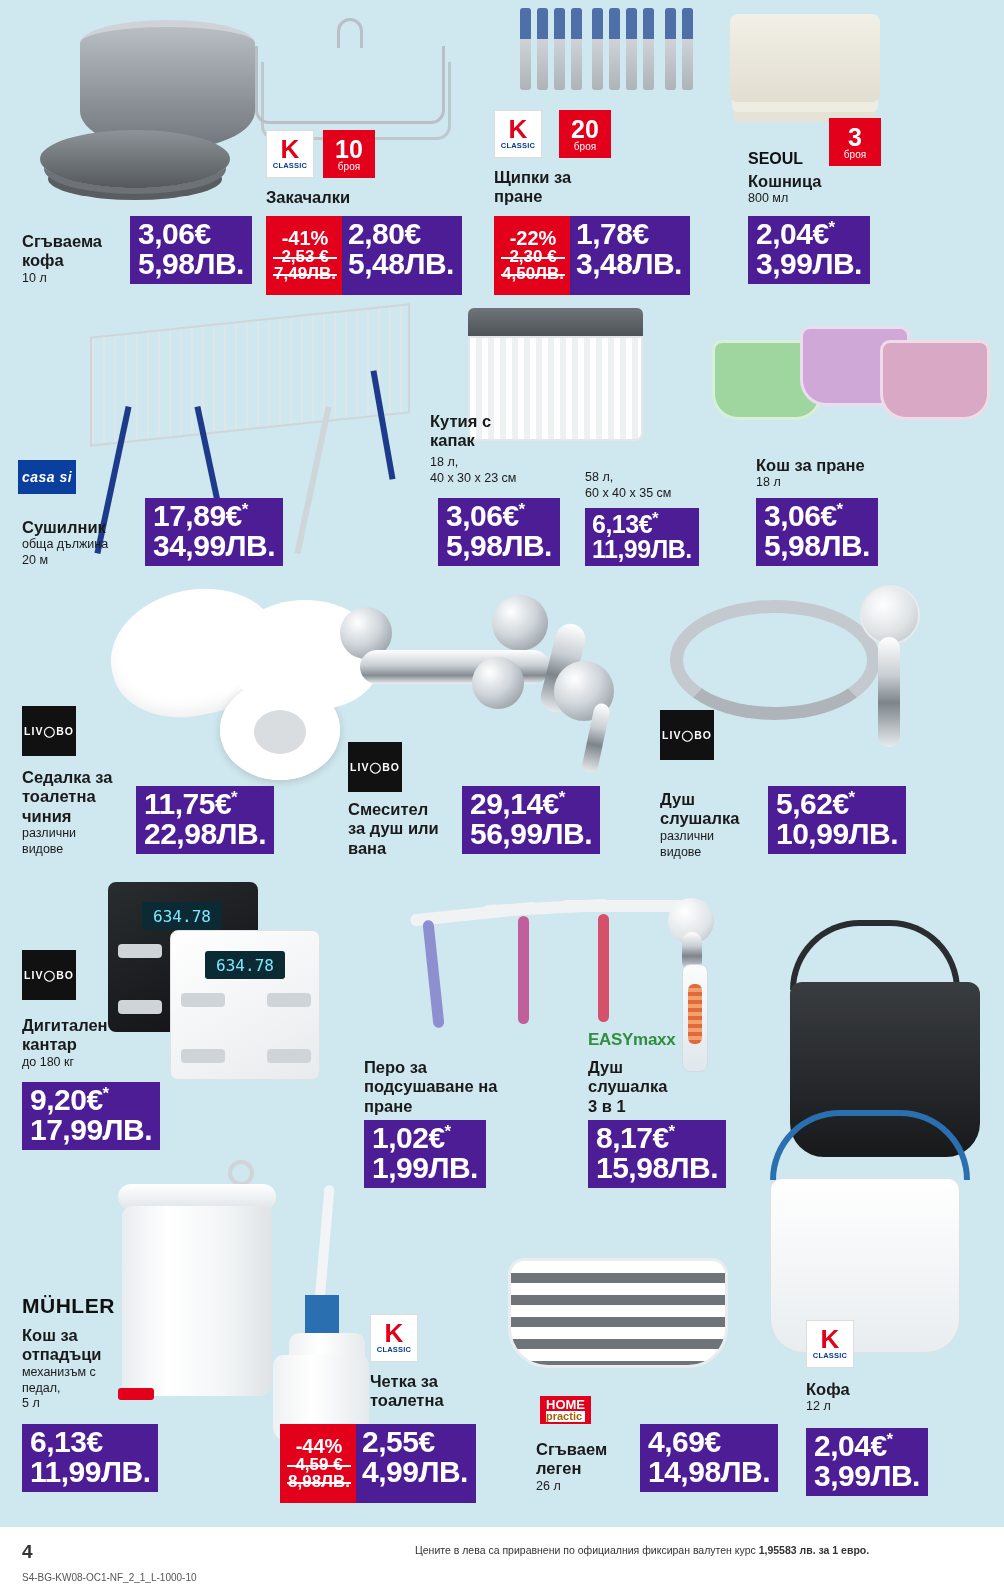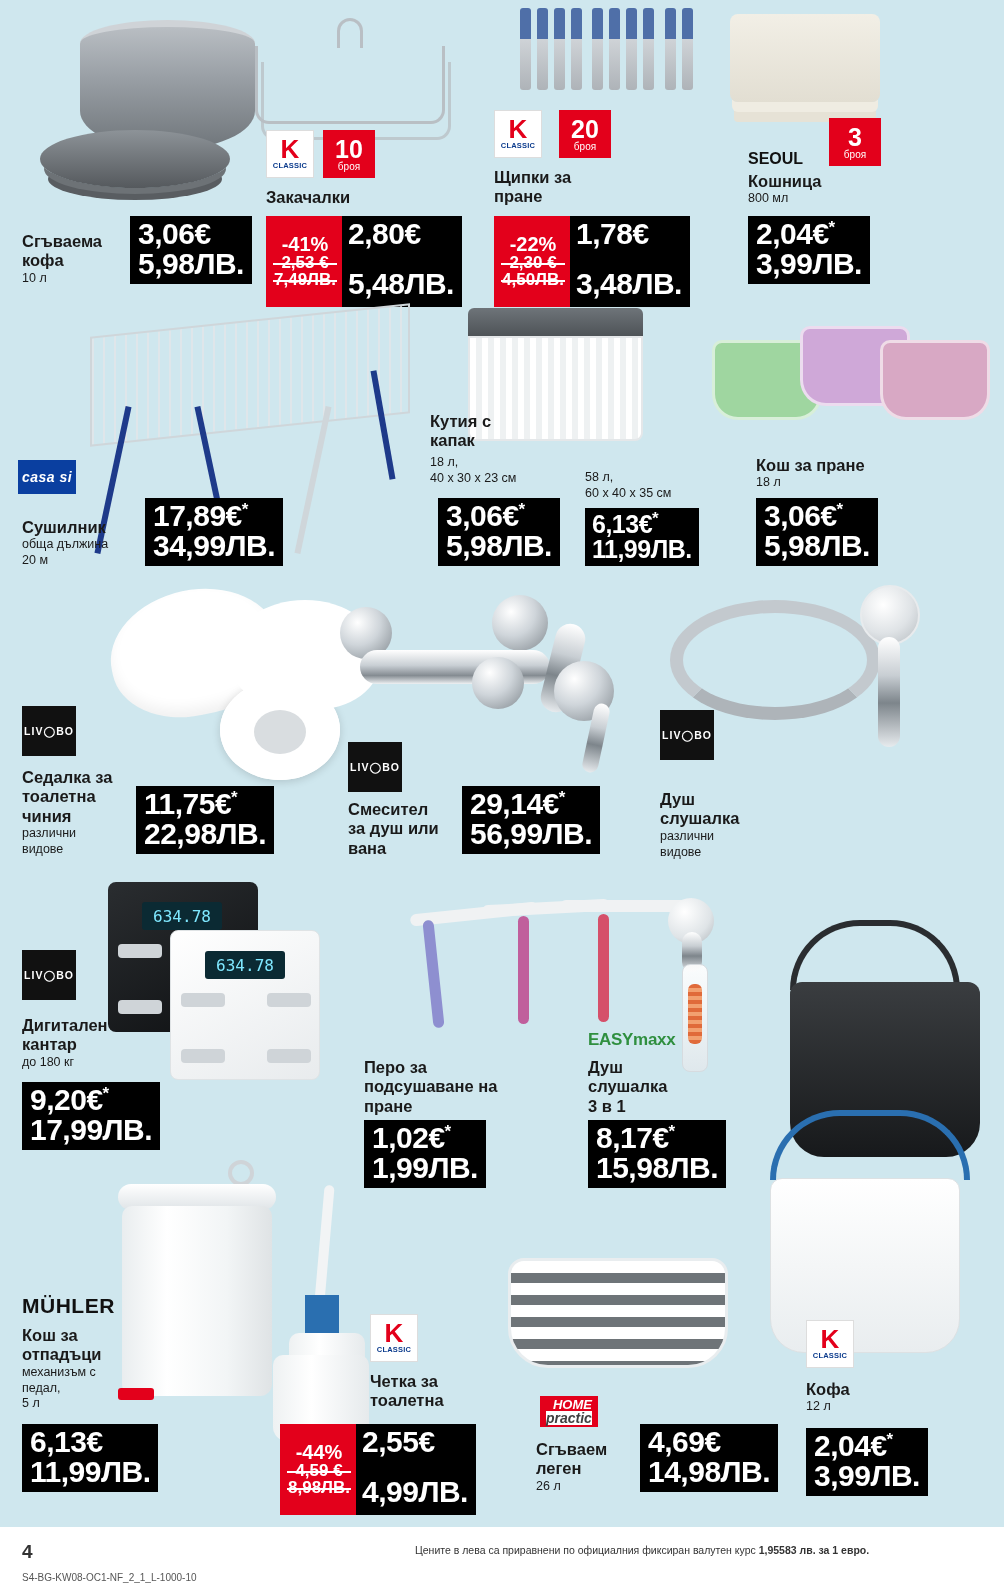--- a/index.html
+++ b/index.html
@@ -29,21 +29,21 @@
   }
   .footer-note b { font-weight:bold; }
   .footer-code {
     position:absolute; left:22px; bottom:6px;
     font-size:10px; color:#555;
   }
 
   
   .price {
     position:absolute;
-    background:#000000;
+    background:#4c1d95;
     color:#fff;
     padding:3px 8px 5px 8px;
     line-height:1.0;
     font-weight:bold;
     box-shadow:0 0 0 0 rgba(0,0,0,0);
   }
   .price .eur {
     display:block;
     font-size:30px;
     letter-spacing:-0.5px;
@@ -66,22 +66,22 @@
   }
   .price .oldcol .pct { font-size:20px; display:block; }
   .price .oldcol .oldp {
     font-size:17px; display:block; position:relative; white-space:nowrap;
   }
   .price .oldcol .oldp::after {
     content:""; position:absolute; left:-1px; right:-1px; top:50%;
     height:2px; background:#fff;
   }
   .price .newcol {
-    padding:3px 8px 8px 6px;
-    display:flex; flex-direction:column; justify-content:center;gap:20px;
+    padding:3px 8px 16px 6px;
+    display:flex; flex-direction:column; justify-content:center;
   }
 
   
   .txt { position:absolute; color:#1a1a1a; }
   .txt .title { font-size:16.5px; font-weight:bold; line-height:1.18; }
   .txt .sub { font-size:12.5px; font-weight:normal; line-height:1.25; }
 
   
   .logo { position:absolute; }
   .logo-k {
@@ -96,24 +96,24 @@
     font-size:10.5px; font-weight:bold; letter-spacing:1px;
   }
   .logo-casasi {
     width:58px; height:34px; background:#0a3fa0; color:#fff;
     display:flex; align-items:center; justify-content:center;
     font-size:14px; font-style:italic; font-weight:bold; letter-spacing:0.5px;
   }
   .logo-easymaxx { font-size:17px; font-weight:bold; color:#2f8f3f; letter-spacing:-0.3px; }
   .logo-homepractic {
     background:#e3001b; color:#fff; padding:2px 6px;
-    font-size:13px; font-weight:bold; font-style:italic; line-height:1.0;
-    text-align:right;
-  }
-  .logo-homepractic .l2 { background:#fff; color:#404040; display:block; font-size:14px; }
+    font-size:13px; font-weight:bold; line-height:1.0;
+    text-align:left;
+  }
+  .logo-homepractic .l2 { background:#fff; color:#a16207; display:block; font-size:11px; }
   .logo-muhler { font-size:21px; font-weight:bold; letter-spacing:0.5px; color:#111; }
   .logo-seoul { font-size:16px; font-weight:bold; color:#111; }
 
   
   .qty {
     position:absolute; background:#e3001b; color:#fff;
     width:52px; height:48px; display:flex; flex-direction:column;
     align-items:center; justify-content:center; line-height:1;
   }
   .qty .n { font-size:25px; font-weight:bold; }
@@ -489,20 +489,24 @@
   </div>
   <div class="logo logo-livobo" style="left:660px; top:710px;">
     <span>LIV◯BO</span>
   </div>
   <div class="txt" style="left:660px; top:790px; width:110px;">
     <div class="title" style="white-space:pre-line;">Душ
 слушалка</div>
     <div class="sub" style="white-space:pre-line;">различни
 видове</div>
   </div>
+  <div class="price" style="left:768px; top:786px;">
+    <span class="eur"><span>5,62€</span><span class="star">*</span></span>
+    <span class="bgn">10,99ЛВ.</span>
+  </div>
 
   <div class="art" style="left:108px; top:882px;">
     <div class="scale black" style="position:absolute; left:0; top:0;">
       <div class="lcd">634.78</div>
       <div class="pad" style="left:10px; top:62px; width:44px; height:14px;"></div>
       <div class="pad" style="left:96px; top:62px; width:44px; height:14px;"></div>
       <div class="pad" style="left:10px; top:118px; width:44px; height:14px;"></div>
       <div class="pad" style="left:96px; top:118px; width:44px; height:14px;"></div>
     </div>
     <div class="scale white" style="position:absolute; left:62px; top:48px;">

